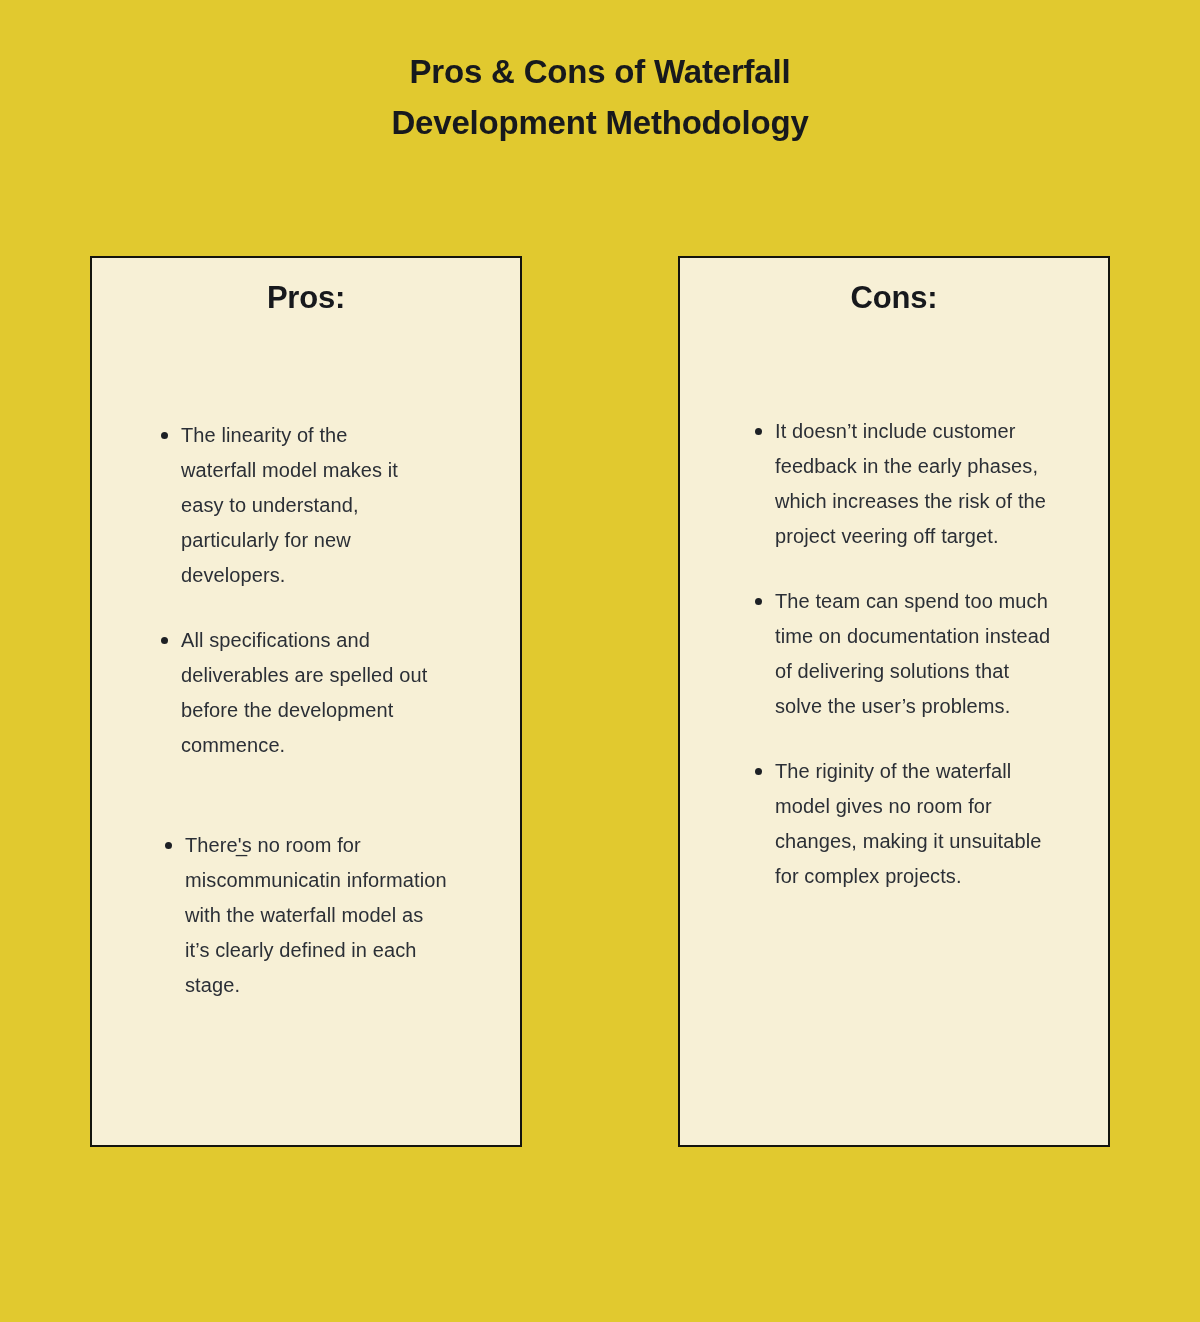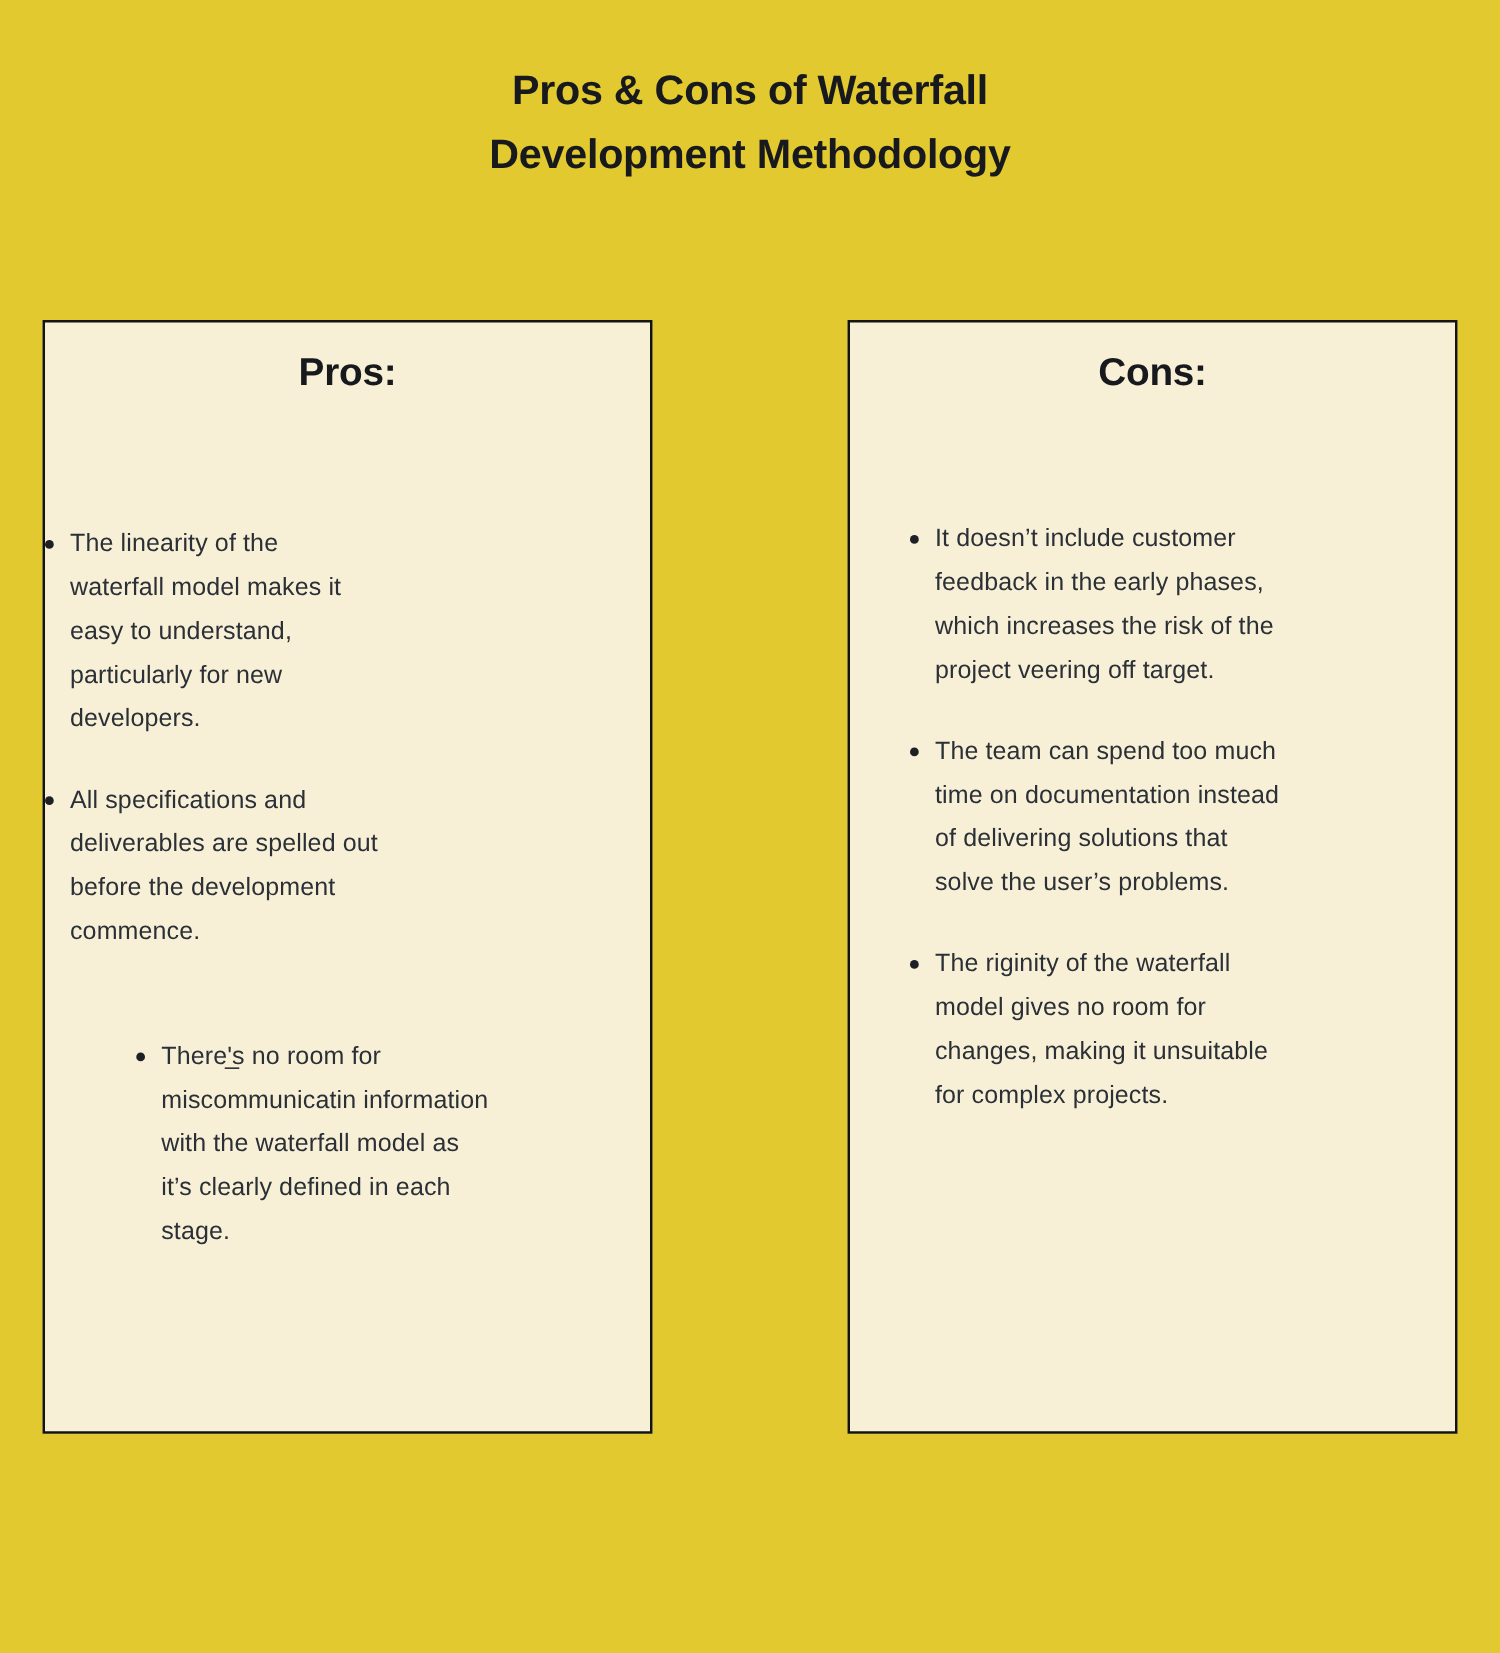--- a/index.html
+++ b/index.html
@@ -31,21 +31,21 @@
     color: var(--title-color);
   }
   .title-line { display: block; }
   .cards-row {
     display: flex;
     justify-content: center;
     gap: 156px;
     margin-top: 108px;
   }
   .card {
-    width: 488px;
+    width: 432px;
     height: 891px;
     background: var(--card-background);
     border: 2px solid var(--card-border);
   }
   .card-heading {
     margin: 0;
     padding-top: 20px;
     text-align: center;
     font-size: 31px;
     line-height: 40px;
@@ -60,23 +60,23 @@
   }
   .card-pros ul.bullet-list { margin-top: 100px; }
   .card-cons ul.bullet-list { margin-top: 96px; }
   li.item {
     display: flex;
     align-items: flex-start;
     margin-top: 30px;
   }
   li.item:first-child { margin-top: 0; }
   li.item.gap-lg { margin-top: 65px; }
-  .card-pros li.item { }
+  .card-pros li.item { padding-left: 69px; }
   .card-pros li.item.outdent { padding-left: 73px; }
-  .card-cons li.item { padding-left: 48px; }
+  .card-cons li.item { padding-left: 75px; }
   .dot {
     flex: none;
     width: 7px;
     height: 7px;
     border-radius: 50%;
     background: var(--bullet-color);
     margin-top: 14px;
     margin-right: 13px;
   }
   .item-text {

